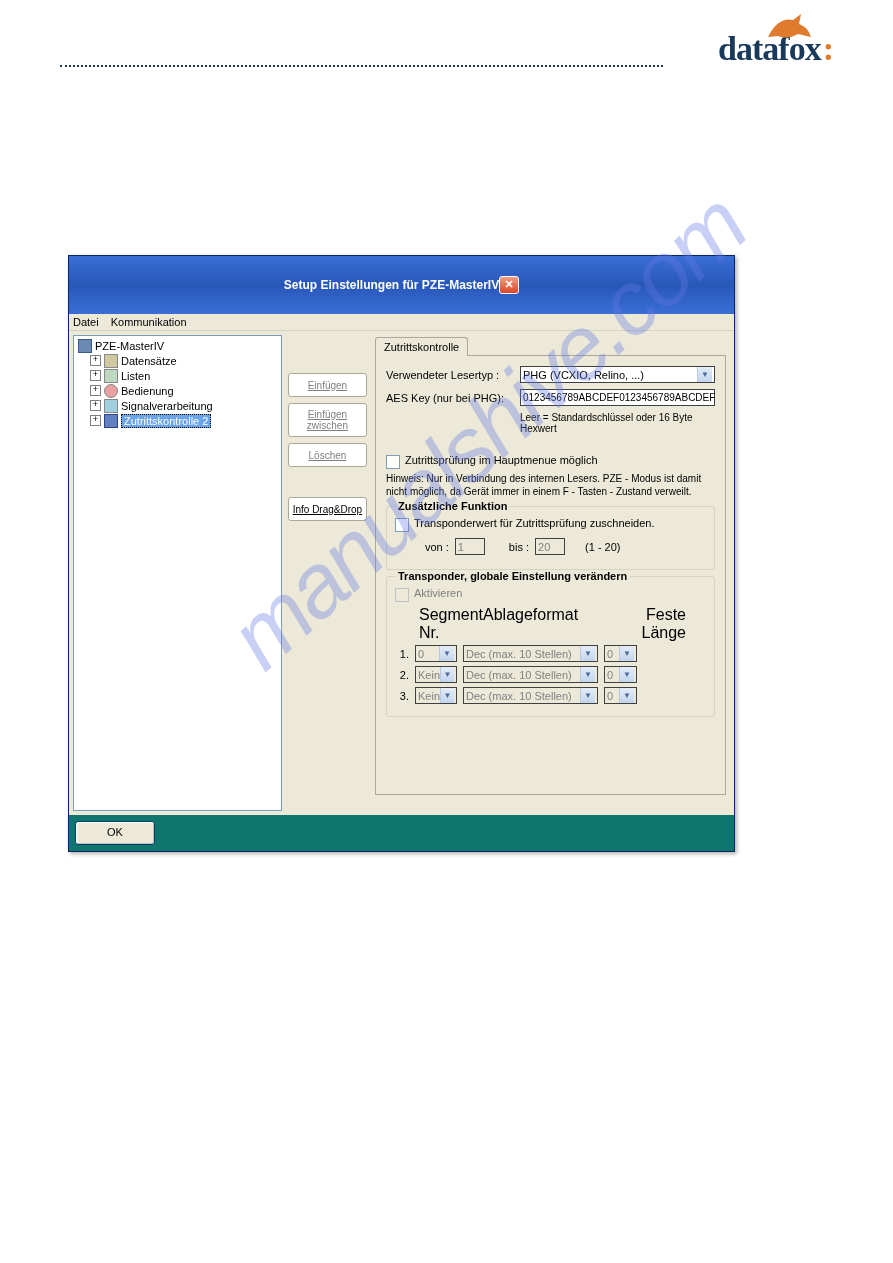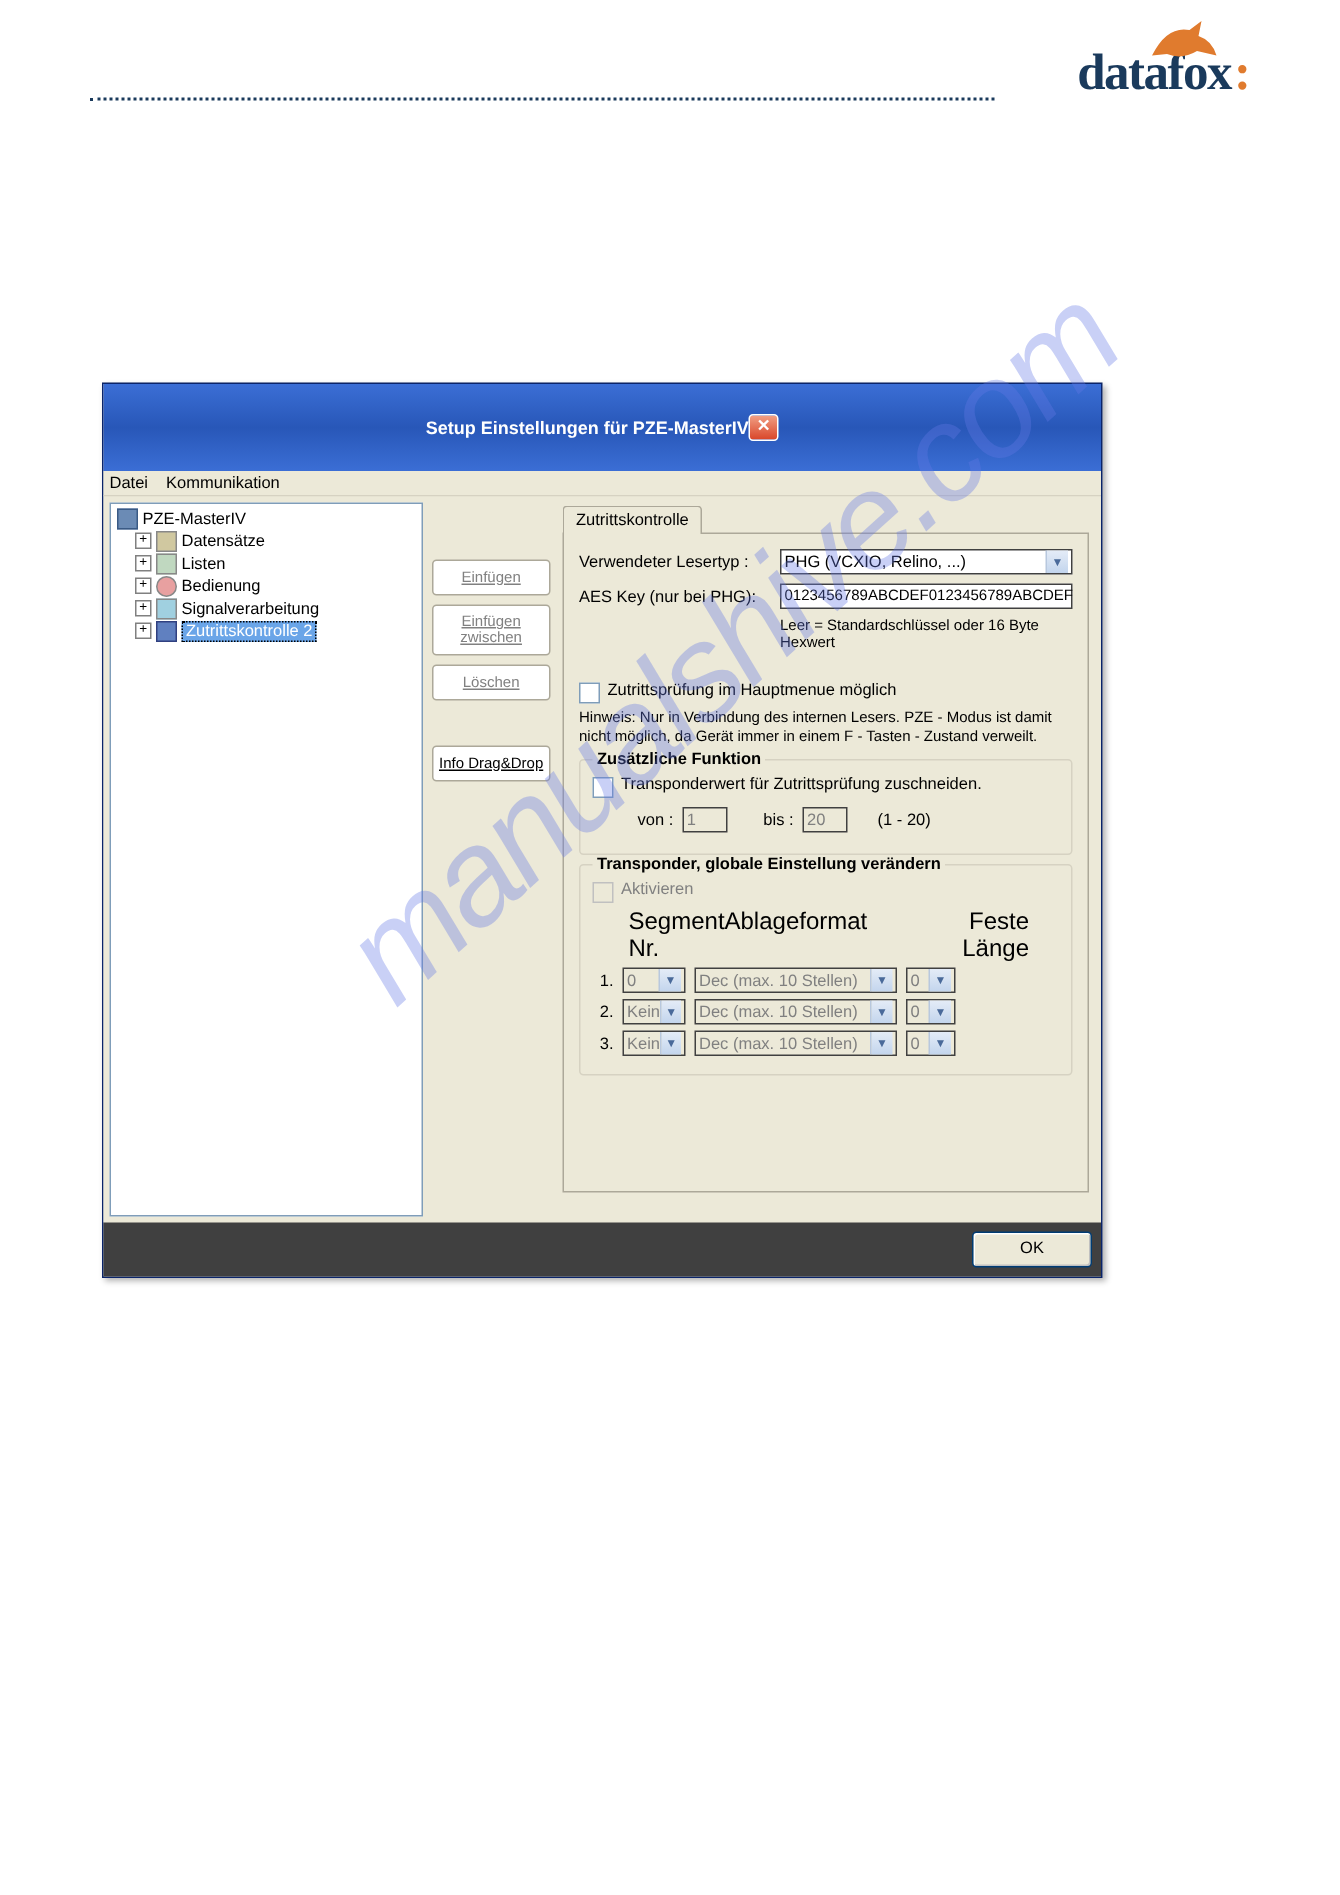--- a/index.html
+++ b/index.html
@@ -280,23 +280,23 @@
   }
   .seg-row {
     display: flex;
     align-items: center;
     gap: 6px;
     margin-bottom: 4px;
   }
   .seg-num { width: 14px; text-align: right; }
   .footer {
     display: flex;
-    justify-content: flex-end;
+    justify-content: flex-start;
     padding: 6px;
-    background: #404040;
+    background: #0f766e;
   }
   .ok-btn {
     width: 78px;
     height: 22px;
     border: 1px solid #003c74;
     background: #ece9d8;
     border-radius: 3px;
     text-align: center;
     line-height: 20px;
     cursor: pointer;

